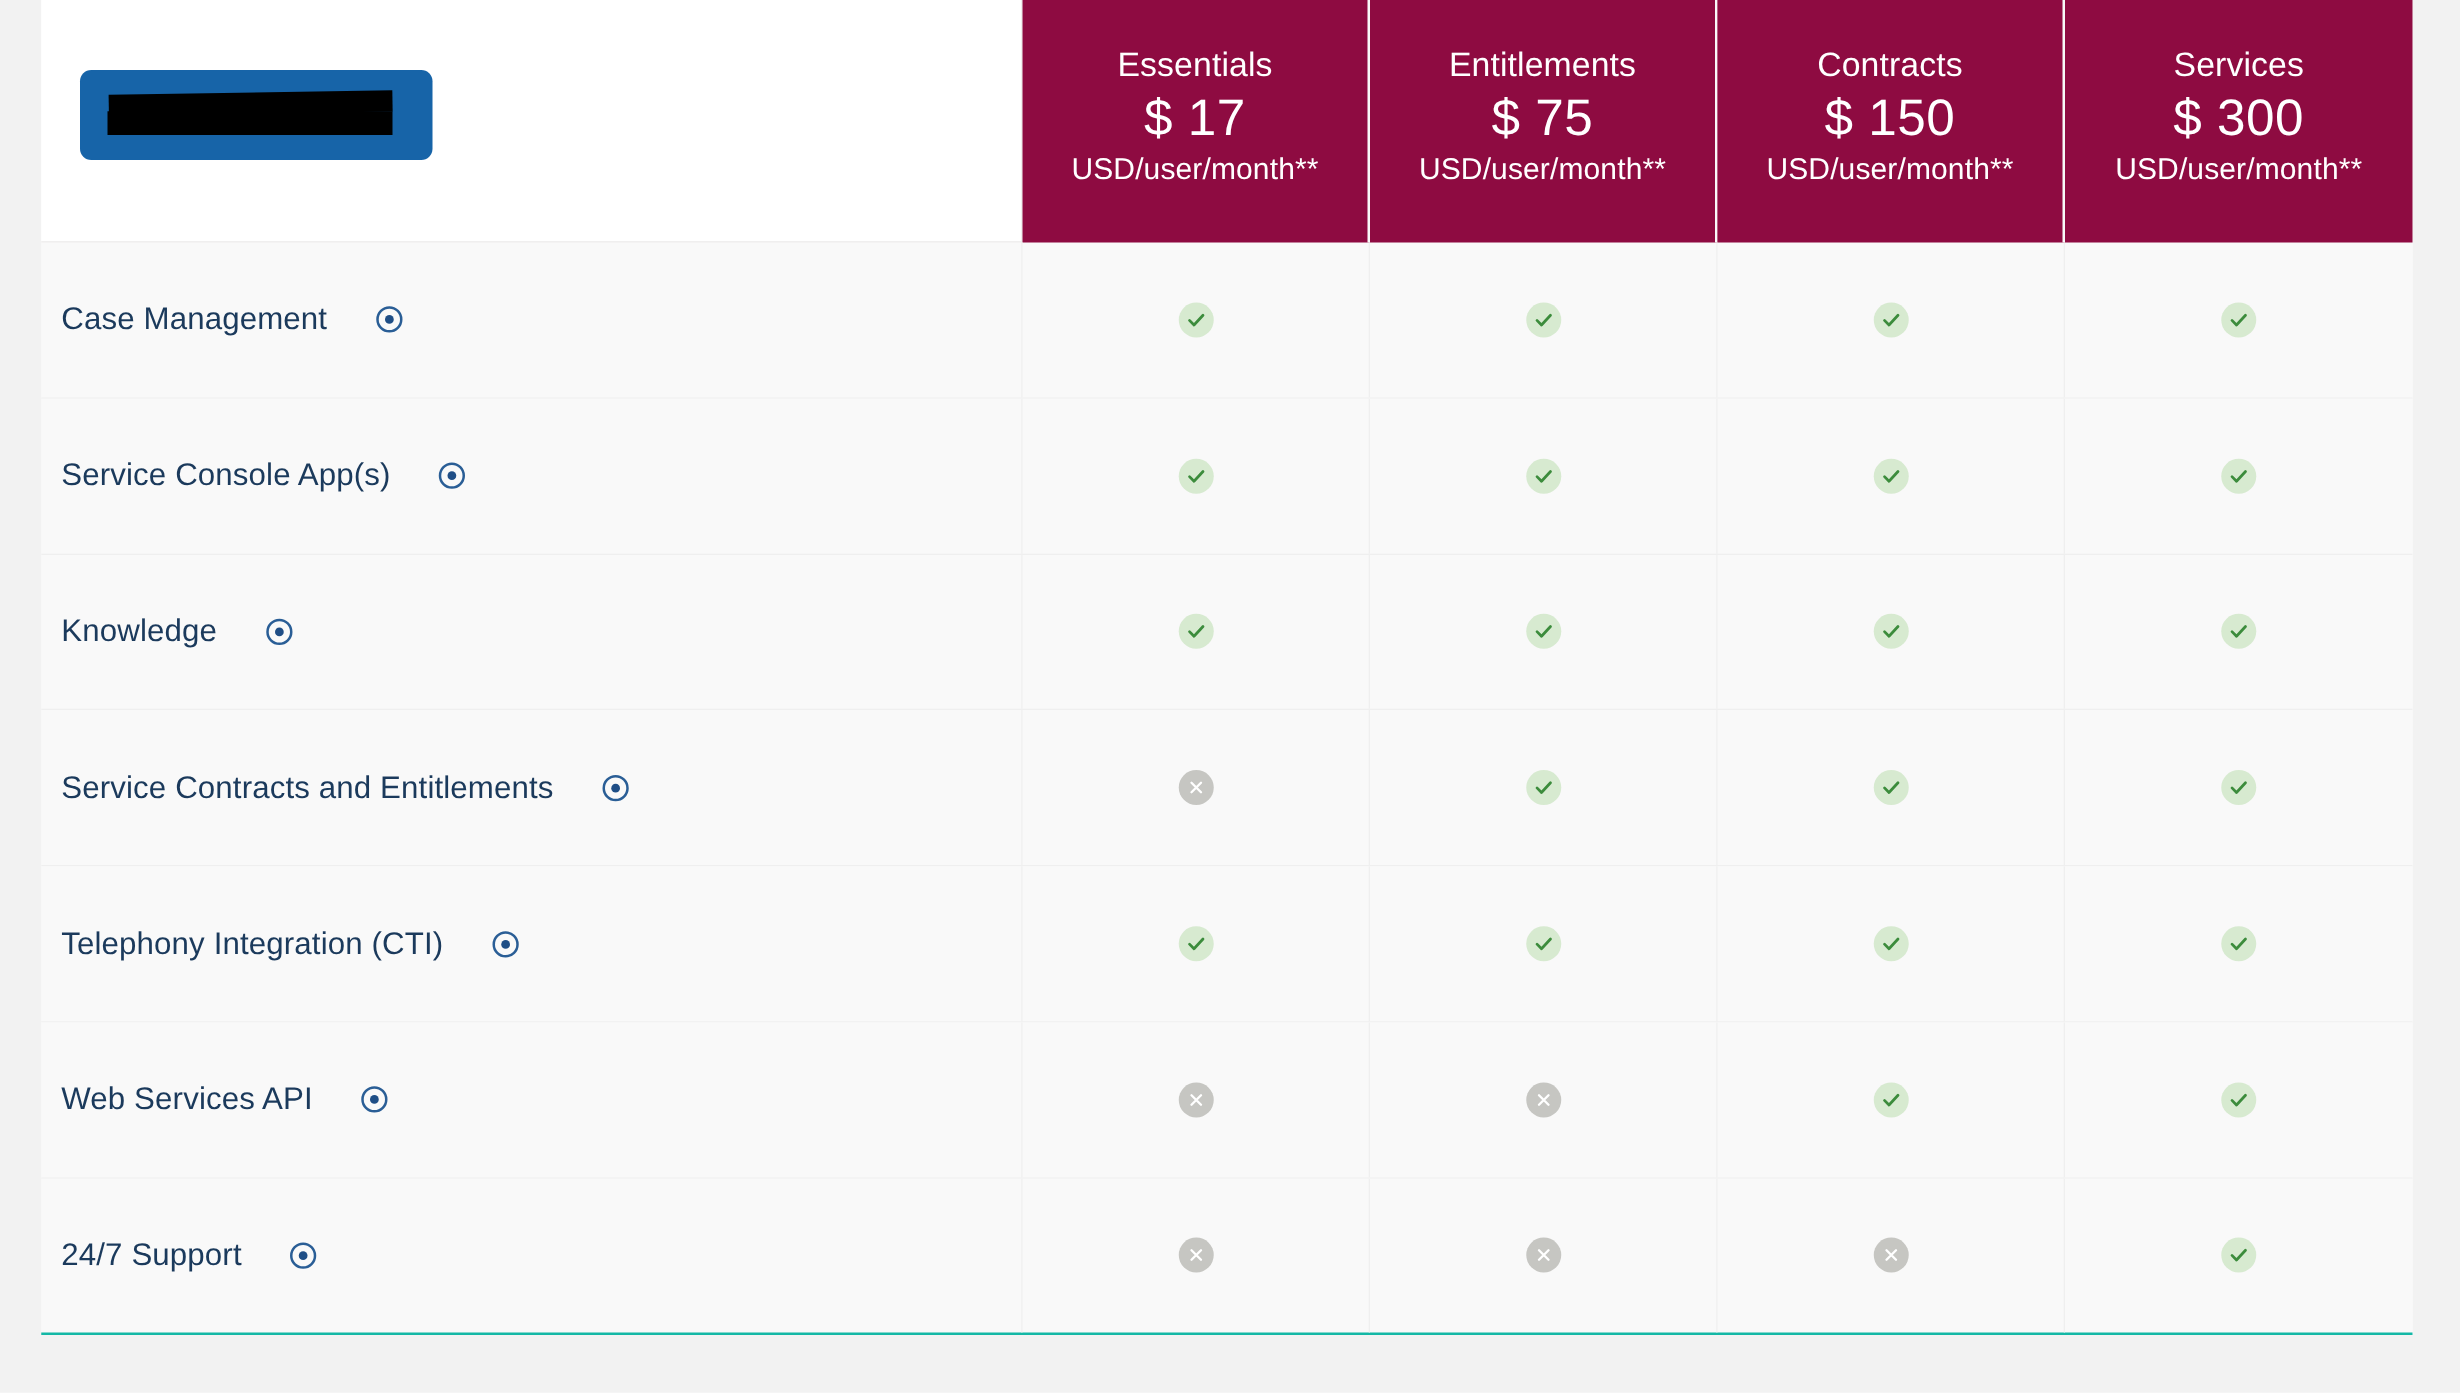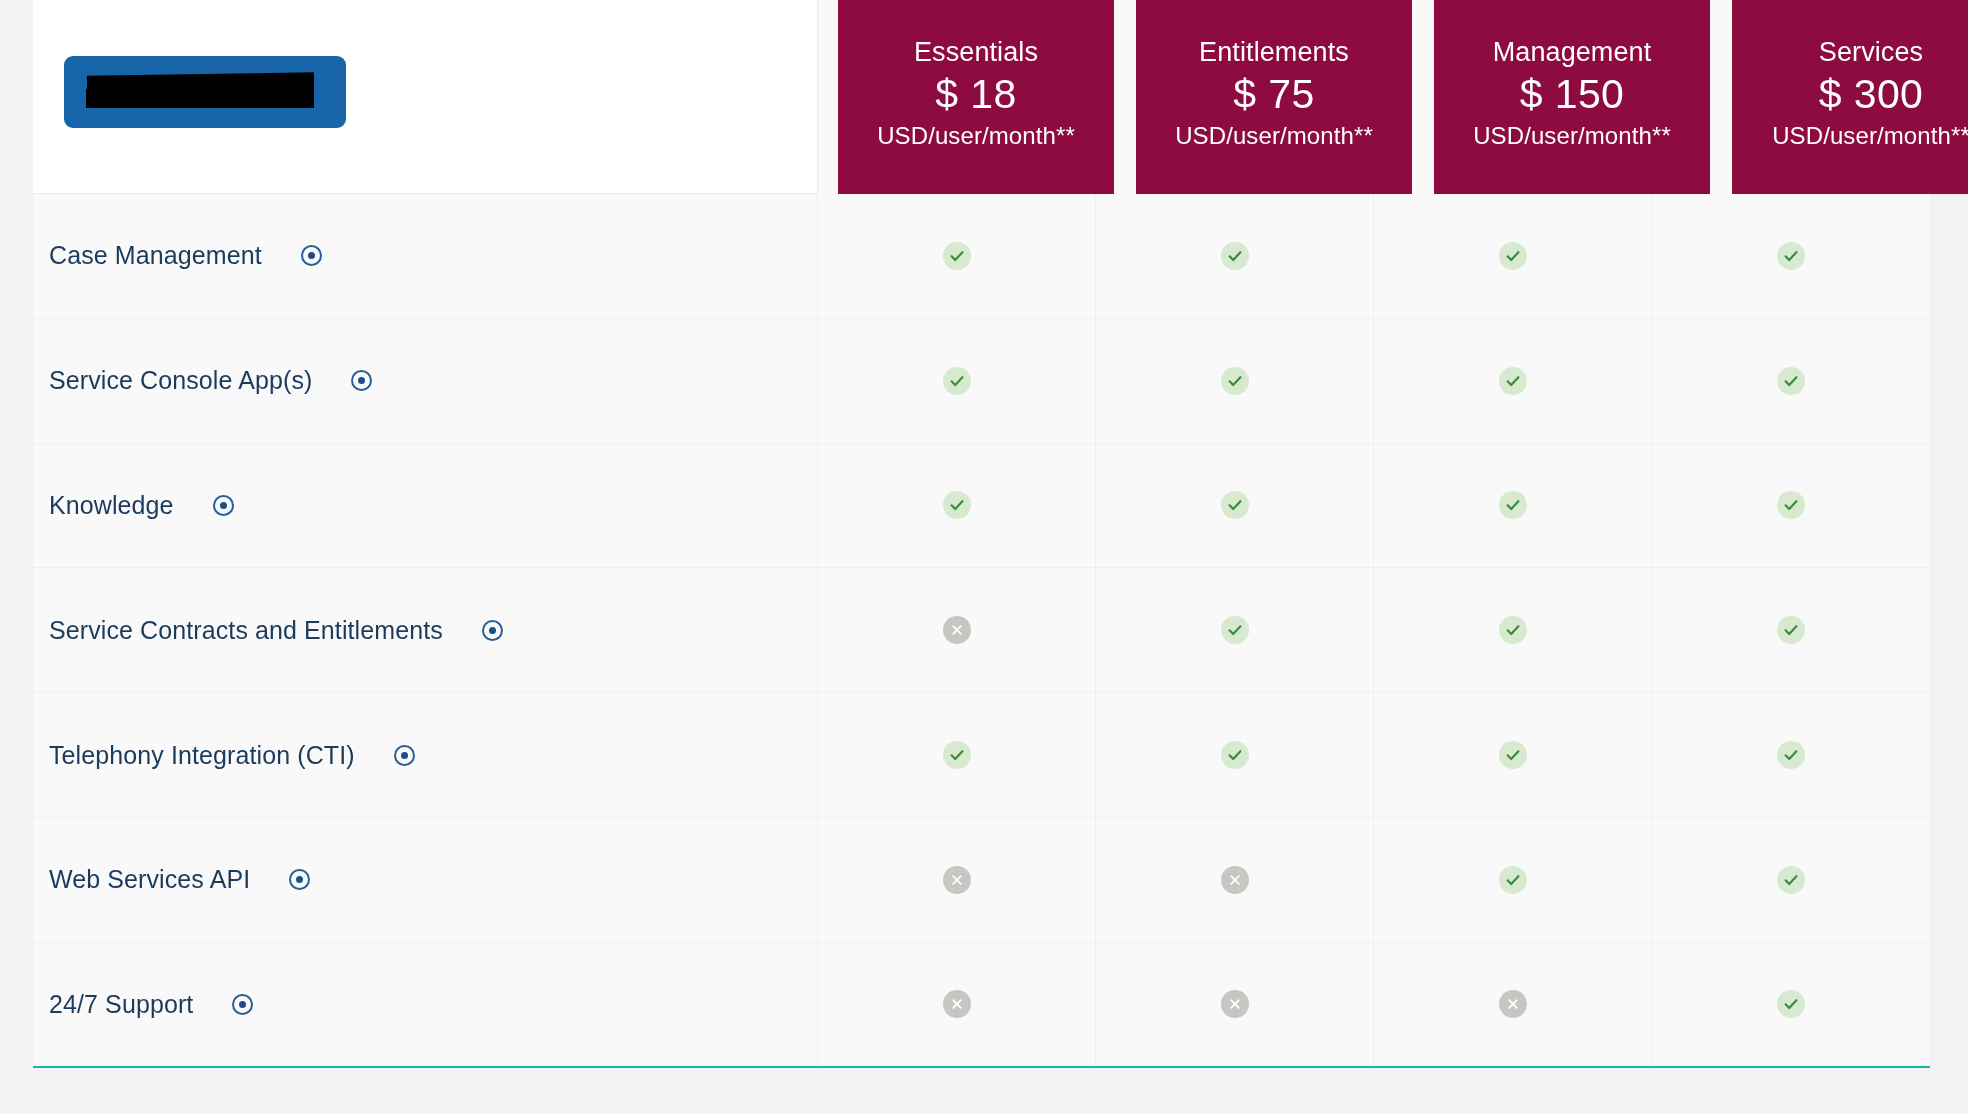--- a/index.html
+++ b/index.html
@@ -61,21 +61,20 @@
   .header-row .cell-plan {
     background: #8e0b41;
     color: #ffffff;
     display: flex;
     flex-direction: column;
     align-items: center;
     justify-content: center;
     text-align: center;
     border-right: 2px solid #f9f9f9;
     padding-bottom: 6px;
-    margin-left: 20px;
   }
 
   .header-row .cell-plan:last-child {
     border-right: none;
   }
 
   .plan-name {
     font-size: 27px;
     font-weight: 400;
     line-height: 1.12;
@@ -215,32 +214,32 @@
 
     <div class="cell-label">
       <div class="logo-wrap">
         <div class="redact-bar top"></div>
         <div class="redact-bar bottom"></div>
       </div>
     </div>
 
     <div class="cell-plan">
       <div class="plan-name">Essentials</div>
-      <div class="plan-price">$ 18</div>
+      <div class="plan-price">$ 17</div>
       <div class="plan-unit">USD/user/month**</div>
     </div>
 
     <div class="cell-plan">
       <div class="plan-name">Entitlements</div>
       <div class="plan-price">$ 75</div>
       <div class="plan-unit">USD/user/month**</div>
     </div>
 
     <div class="cell-plan">
-      <div class="plan-name">Management</div>
+      <div class="plan-name">Contracts</div>
       <div class="plan-price">$ 150</div>
       <div class="plan-unit">USD/user/month**</div>
     </div>
 
     <div class="cell-plan">
       <div class="plan-name">Services</div>
       <div class="plan-price">$ 300</div>
       <div class="plan-unit">USD/user/month**</div>
     </div>
   </div>

